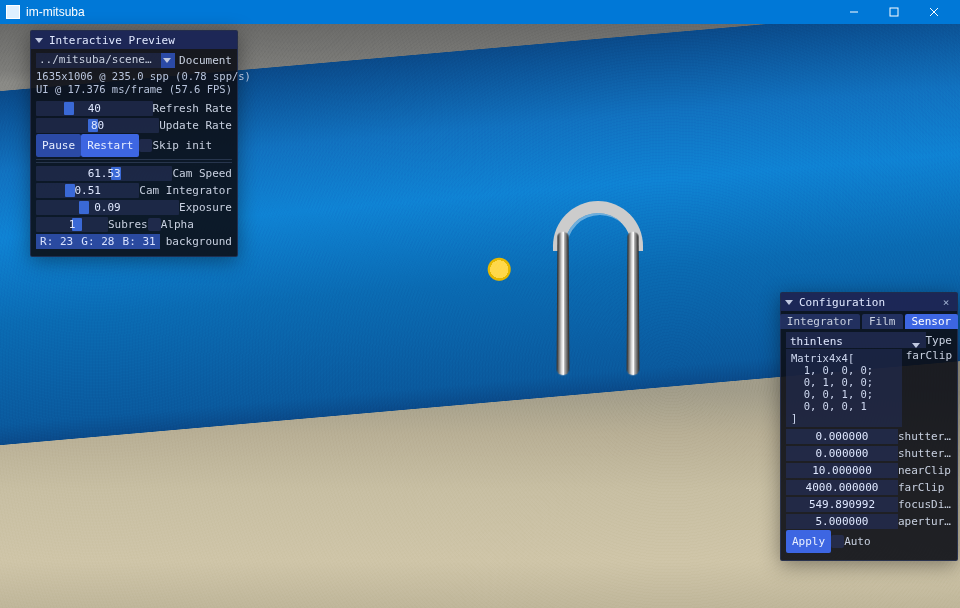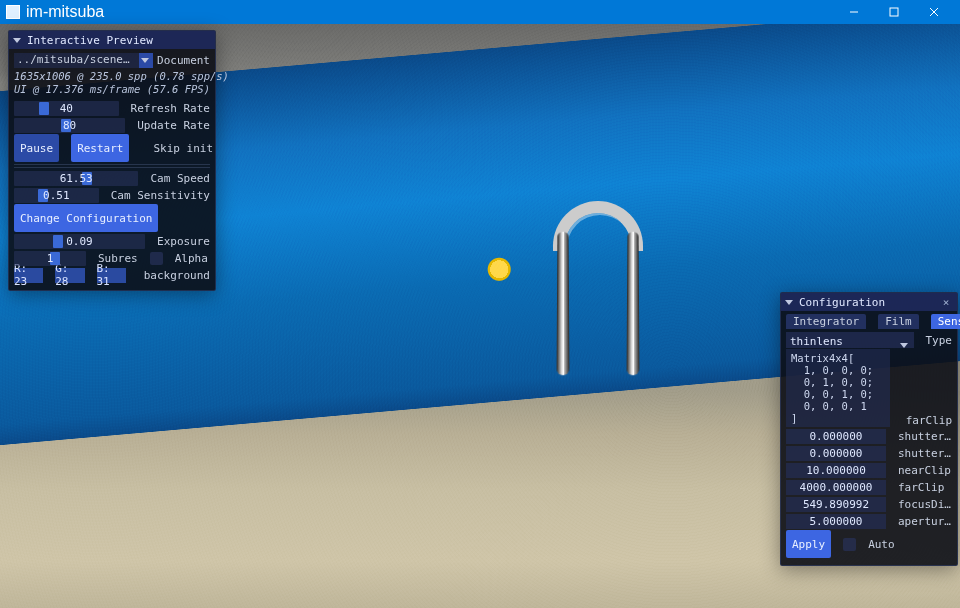--- a/index.html
+++ b/index.html
@@ -5,21 +5,21 @@
   * { box-sizing: border-box; margin: 0; padding: 0; }
   html, body { width: 960px; height: 608px; overflow: hidden; font-family: "Consolas","Menlo",monospace; font-size: 11px; }
   body { position: relative; background: #0078d7; }
 
   
   .titlebar {
     height: 24px; background: #0078d7; color: #fff;
     display: flex; align-items: center; padding: 0 6px;
   }
   .titlebar .app-icon { width: 14px; height: 14px; background: #dff0ff; border:1px solid #fff; margin-right:6px; }
-  .titlebar .title { flex: 1; font-family: "Segoe UI", sans-serif; font-size: 16px; }
+  .titlebar .title { flex: 1; font-family: "Segoe UI", sans-serif; font-size: 12px; }
   .winbtns { display:flex; gap:0; }
   .winbtn { width: 40px; height: 24px; display:flex; align-items:center; justify-content:center; color:#fff; }
   .winbtn svg { stroke:#fff; stroke-width:1; fill:none; }
 
   
   .viewport {
     position:absolute; top:24px; left:0; right:0; bottom:0;
     background:
       radial-gradient(circle at 52% 42%, #ffd94a 0 9px, #e6b800 9px 11px, transparent 12px),
       
@@ -69,57 +69,57 @@
   }
   .panel .pheader {
     background: rgba(30,40,90,0.95); color:#e0e8ff; height:18px;
     display:flex; align-items:center; padding:0 4px; gap:4px;
     font-weight: normal;
   }
   .tri { display:inline-block; width:0;height:0; border-left:4px solid transparent; border-right:4px solid transparent; border-top:5px solid #c0c8e0; margin-right:2px;}
   .closeX { margin-left:auto; width:14px; text-align:center; color:#a0b0d0; cursor:pointer;}
   .pbody { padding:3px 5px 6px 5px; }
 
-  .row { display:flex; align-items:center; gap:12px; margin:1px 0; min-height:16px; }
+  .row { display:flex; align-items:center; gap:0; margin:1px 0; min-height:16px; }
   .label { color:#c8d0e0; white-space:nowrap; }
   .slider {
     flex:1; height:15px; background: rgba(40,50,90,0.6);
     position:relative; border-radius:1px;
   }
   .slider .val { position:absolute; inset:0; display:flex; align-items:center; justify-content:center; color:#dfe8ff; }
   .slider .grab { position:absolute; top:1px; bottom:1px; width:10px; background:#3a69d6; border-radius:1px; }
   .numbox {
     flex:1; height:15px; background: rgba(35,45,85,0.7); display:flex; align-items:center; justify-content:center; color:#dfe8ff;
   }
   .btn {
-    background:#2b4aa6; color:#e8efff; padding:14px 6px; border-radius:2px; cursor:pointer;
+    background:#2b4aa6; color:#e8efff; padding:7px 6px; border-radius:2px; cursor:pointer;
     display:inline-flex; align-items:center; height:23px;
   }
   .btn.sel { background:#3d66e2; }
   .cbx { width:13px; height:13px; background: rgba(40,50,90,0.7); border-radius:2px; }
   .combo {
     flex:1; height:16px; background: rgba(35,45,85,0.75); display:flex; align-items:flex-end; padding:0 4px; color:#dfe8ff;
   }
   .combo .dtri { margin-left:auto; }
   .color-swatch { width:48px; height:15px; background:#2a4aa0; display:flex; align-items:center; justify-content:center; color:#d8e2ff; }
   .textbox {
     flex:1; min-height:70px; background: rgba(35,45,85,0.6); padding:3px 5px; color:#cfd9f0; white-space:pre; font-size:10.5px;
   }
-  .tabbar { display:flex; gap:12px; margin-bottom:3px; }
+  .tabbar { display:flex; gap:2px; margin-bottom:3px;justify-content:center; }
   .tab { background: rgba(40,55,110,0.8); padding:1px 7px; border-radius:2px 2px 0 0; cursor:pointer; }
   .tab.active { background:#3d66e2; color:#fff; }
 
-  .preview-panel { top:30px; left:8px; width:208px; }
+  .preview-panel { top:30px; left:30px; width:208px; }
   .config-panel  { top:292px; right:2px; width:178px; }
 
   .path-row { display:flex; align-items:center; height:16px; background:rgba(34,44,80,0); }
   .path-row .pathtxt { flex:1; overflow:hidden; text-overflow:ellipsis; white-space:nowrap; background:rgba(35,45,85,0.6); padding:0 3px; height:15px; }
   .path-row .dbtn { width:14px; height:15px; background:#2b4aa6; display:flex;align-items:center;justify-content:center; }
 
-  .stats { font-size:10.5px; color:#b8c4dc; line-height:1.25; margin:2px 0 4px 0; white-space:pre;font-style:italic;}
+  .stats { font-size:10.5px; color:#b8c4dc; line-height:1.25; margin:2px 0 4px 0; white-space:pre;}
   .hr { height:1px; background:rgba(120,140,190,.25); margin:2px 0; }
 </style>
 </head>
 <body>
 
 <div class="titlebar">
   <div class="app-icon"></div>
   <div class="title">im-mitsuba</div>
   <div class="winbtns">
     <div class="winbtn">
@@ -194,26 +194,23 @@
         <div class="grab" style="left:55%"></div>
         <div class="val">61.53</div>
       </div>
       <span class="label">Cam Speed</span>
     </div>
     <div class="row">
       <div class="slider">
         <div class="grab" style="left:28%"></div>
         <div class="val">0.51</div>
       </div>
-      <span class="label">Cam Sensitivity</span>
-    </div>
-
-    <div class="row">
-      <span class="btn sel">Change Configuration</span>
-    </div>
+      <span class="label">Cam Integrator</span>
+    </div>
+
 
     <div class="row">
       <div class="slider">
         <div class="grab" style="left:30%"></div>
         <div class="val">0.09</div>
       </div>
       <span class="label">Exposure</span>
     </div>
     <div class="row">
       <div class="slider" style="flex:0 0 72px">
@@ -247,21 +244,21 @@
     </div>
 
     <div class="row">
       <div class="combo">
         <span>thinlens</span>
         <span class="dtri tri"></span>
       </div>
       <span class="label">Type</span>
     </div>
 
-    <div class="row" style="align-items:flex-end">
+    <div class="row" style="align-items:flex-start">
       <div class="textbox">Matrix4x4[
   1, 0, 0, 0;
   0, 1, 0, 0;
   0, 0, 1, 0;
   0, 0, 0, 1
 ]</div>
       <span class="label" style="margin-left:4px">farClip</span>
     </div>
 
     <div id="config-params">

